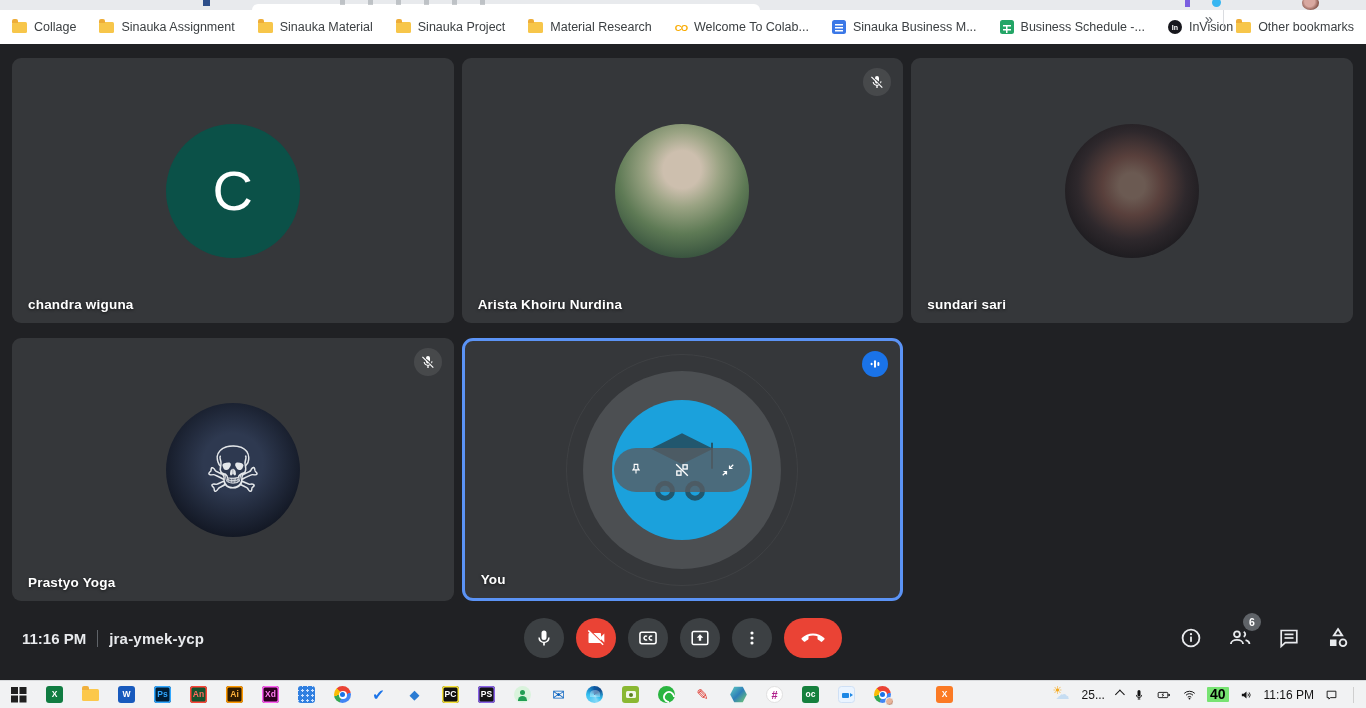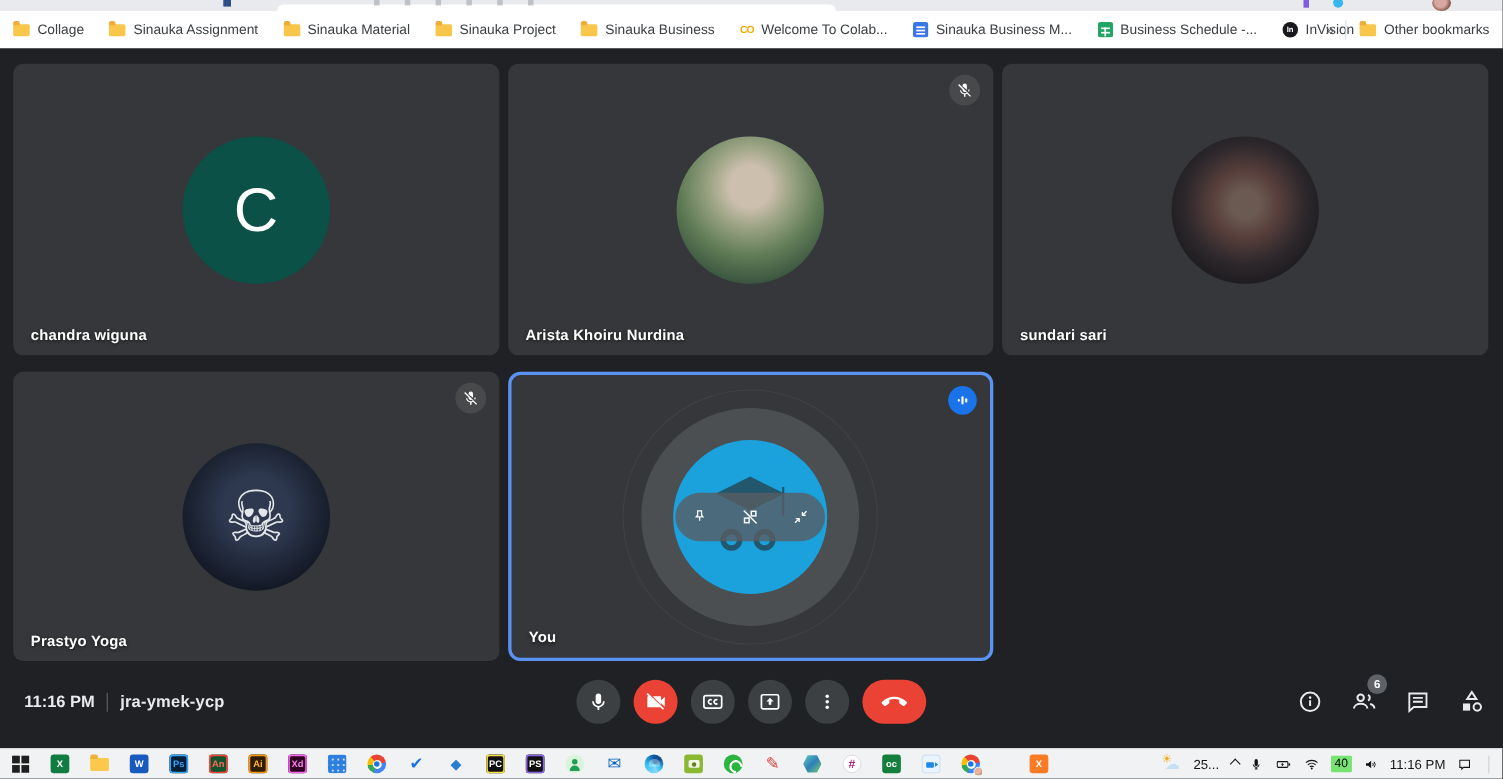--- a/index.html
+++ b/index.html
@@ -12,21 +12,21 @@
   .addr-strip { position:relative; height:10px; background:#e8eaed; overflow:hidden; }
   .omnibox-partial { position:absolute; left:252px; top:4px; width:508px; height:12px; background:#fff; border-radius:7px; }
   .frag { position:absolute; top:0; }
   .frag.sq { width:5px; height:5px; background:#9aa0a6; opacity:.55; }
   .frag.blue-bit { left:203px; width:7px; height:6px; background:#2d4f8a; }
   .frag.purple-bit { left:1185px; width:5px; height:7px; background:#7b5fe0; }
   .frag.blue-dot { left:1212px; width:9px; height:9px; border-radius:50%; background:#38b6f1; top:-2px; }
   .frag.avatar-cut { left:1302px; width:17px; height:14px; border-radius:50%; top:-4px;
       background:radial-gradient(circle at 45% 40%, #d8a8a0 0 40%, #8a5a50 70%, #5a3a34 100%); }
 
-  .bmbar { height:34px; background:#fff; display:flex; align-items:center; padding:0 12px; }
+  .bmbar { height:34px; background:#fff; display:flex; padding:0 12px; }
   .bm-items { display:flex; align-items:center; flex:1 1 auto; min-width:0; }
   .bm-item { display:flex; align-items:center; gap:7px; margin-right:23px; font-size:12.5px; color:#3c4043; white-space:nowrap; cursor:default; }
   .bm-ico { flex:0 0 auto; display:inline-flex; align-items:center; justify-content:center; }
   .bm-folder { width:15px; height:11px; background:#f7c64a; border-radius:1.5px; position:relative; }
   .bm-folder::before { content:""; position:absolute; top:-3px; left:0; width:6px; height:4px; background:#eead38; border-radius:2px 2px 0 0; }
   .bm-colab { font-weight:800; font-size:9.5px; color:#f9ab00; letter-spacing:-1px; }
   .bm-docs { width:14px; height:14px; border-radius:2.5px; background:#3b78e7;
       background-image:linear-gradient(#fff,#fff),linear-gradient(#fff,#fff),linear-gradient(#fff,#fff);
       background-size:8px 1.5px; background-position:3px 4px,3px 7px,3px 10px; background-repeat:no-repeat; }
   .bm-sheets { width:14px; height:14px; border-radius:2.5px; background:#23a566;
@@ -114,21 +114,21 @@
   .ico-camblue { width:17px; height:17px; border-radius:3.5px; background:#eaf4ff; border:1px solid #cfe0f5; position:relative; }
   .ico-camblue::before { content:""; position:absolute; left:3px; top:5.5px; width:7px; height:5px; border-radius:1px; background:#1e88e5; }
   .ico-camblue::after { content:""; position:absolute; left:10.5px; top:5.5px; width:0; height:0; border-top:2.5px solid rgba(0,0,0,0); border-bottom:2.5px solid rgba(0,0,0,0); border-right:3.5px solid #1e88e5; transform:rotate(180deg); }
 
   .tray { margin-left:auto; display:flex; align-items:center; gap:10px; padding-right:8px; font-size:12px; color:#141414; }
   .tray-item { display:flex; align-items:center; justify-content:center; cursor:pointer; }
   .ico-weather { position:relative; width:20px; height:16px; }
   .ico-weather::before { content:"☀"; position:absolute; left:1px; top:-3px; font-size:11px; color:#f5a91c; }
   .ico-weather::after { content:"☁"; position:absolute; left:4px; top:-1px; font-size:14px; color:#c6ddf2; }
   .ico-chev { width:7px; height:7px; border-top:1.7px solid #141414; border-right:1.7px solid #141414; transform:rotate(-45deg) translate(1px,1px); }
-  .pct-box { background:#77e372; color:#000; font-weight:400; font-size:11px; padding:0 3px; border-radius:1px; line-height:15px; }
+  .pct-box { background:#77e372; color:#000; font-weight:700; font-size:14px; padding:0 3px; border-radius:1px; line-height:15px; }
   .showdesk { width:5px; align-self:stretch; border-left:1px solid #cfcfcf; margin-left:4px; }
 </style>
 </head>
 <body>
 
 <div class="screen">
 
   <div class="browser-top">
     <div class="addr-strip">
       <div class="omnibox-partial"></div>
@@ -156,21 +156,21 @@
           <div class="bm-item">
             <span class="bm-ico bm-folder"></span>
             <span class="bm-label">Sinauka Material</span>
           </div>
           <div class="bm-item">
             <span class="bm-ico bm-folder"></span>
             <span class="bm-label">Sinauka Project</span>
           </div>
           <div class="bm-item">
             <span class="bm-ico bm-folder"></span>
-            <span class="bm-label">Sinauka Business</span>
+            <span class="bm-label">Material Research</span>
           </div>
           <div class="bm-item">
             <span class="bm-ico bm-colab">CO</span>
             <span class="bm-label">Welcome To Colab...</span>
           </div>
           <div class="bm-item">
             <span class="bm-ico bm-docs"></span>
             <span class="bm-label">Sinauka Business M...</span>
           </div>
           <div class="bm-item">

